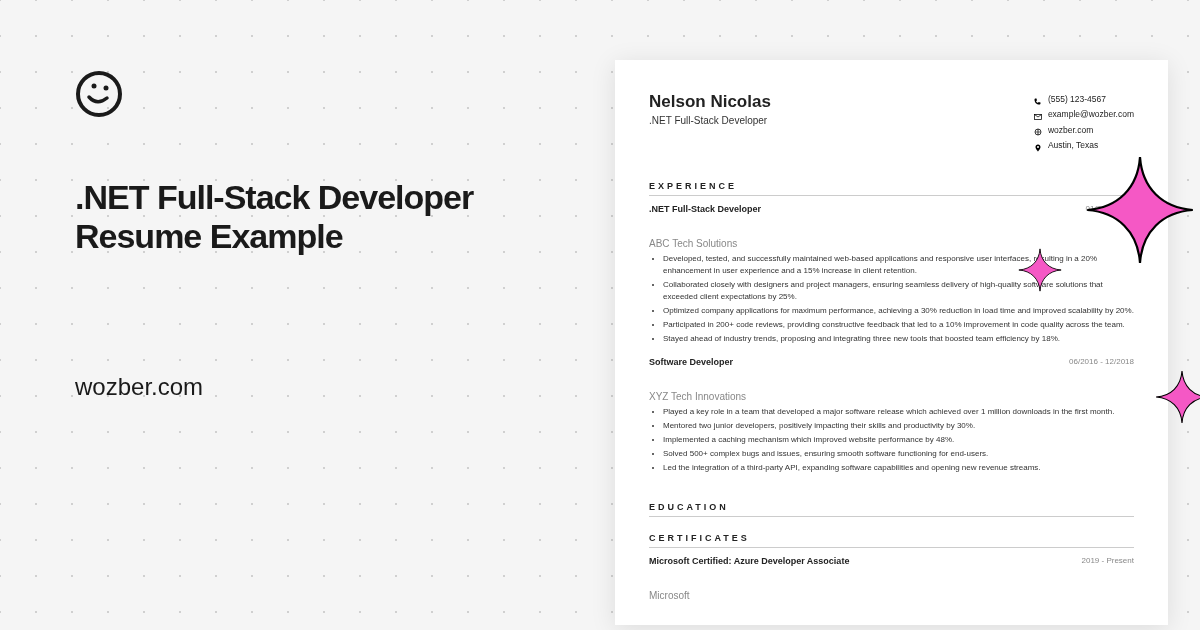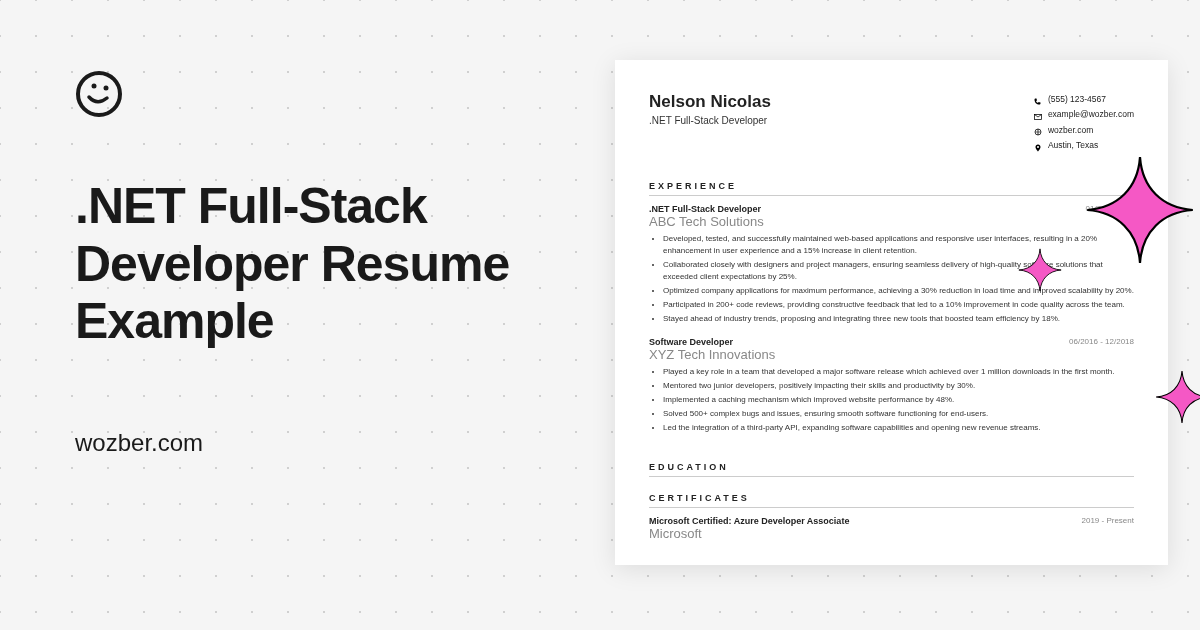--- a/index.html
+++ b/index.html
@@ -23,26 +23,26 @@
       left: 75px;
       top: 70px;
       width: 500px;
     }
     .logo {
       width: 48px;
       height: 48px;
       margin-bottom: 60px;
     }
     .headline {
-      font-size: 50px;
+      font-size: 34px;
       font-weight: 800;
       line-height: 1.15;
       color: #1a1a1a;
       letter-spacing: -1px;
-      margin-bottom: 78px;
+      margin-bottom: 117px;
     }
     .site-url {
       font-size: 24px;
       color: #1a1a1a;
       font-weight: 400;
     }
     .resume-card {
       position: absolute;
       left: 615px;
       top: 60px;
@@ -87,23 +87,24 @@
       margin-bottom: 8px;
       margin-top: 28px;
     }
     .job-row {
       display: flex;
       justify-content: space-between;
       font-size: 9px;
       font-weight: 700;
     }
     .job-company {
-      font-size: 13px;
+      font-size: 10px;
       color: #888;
       margin-bottom: 4px;
+      margin-top: 24px;
     }
     .job-dates {
       font-size: 8px;
       color: #888;
       font-weight: 400;
     }
     .bullets {
       list-style: disc;
       padding-left: 14px;
       margin-bottom: 12px;

